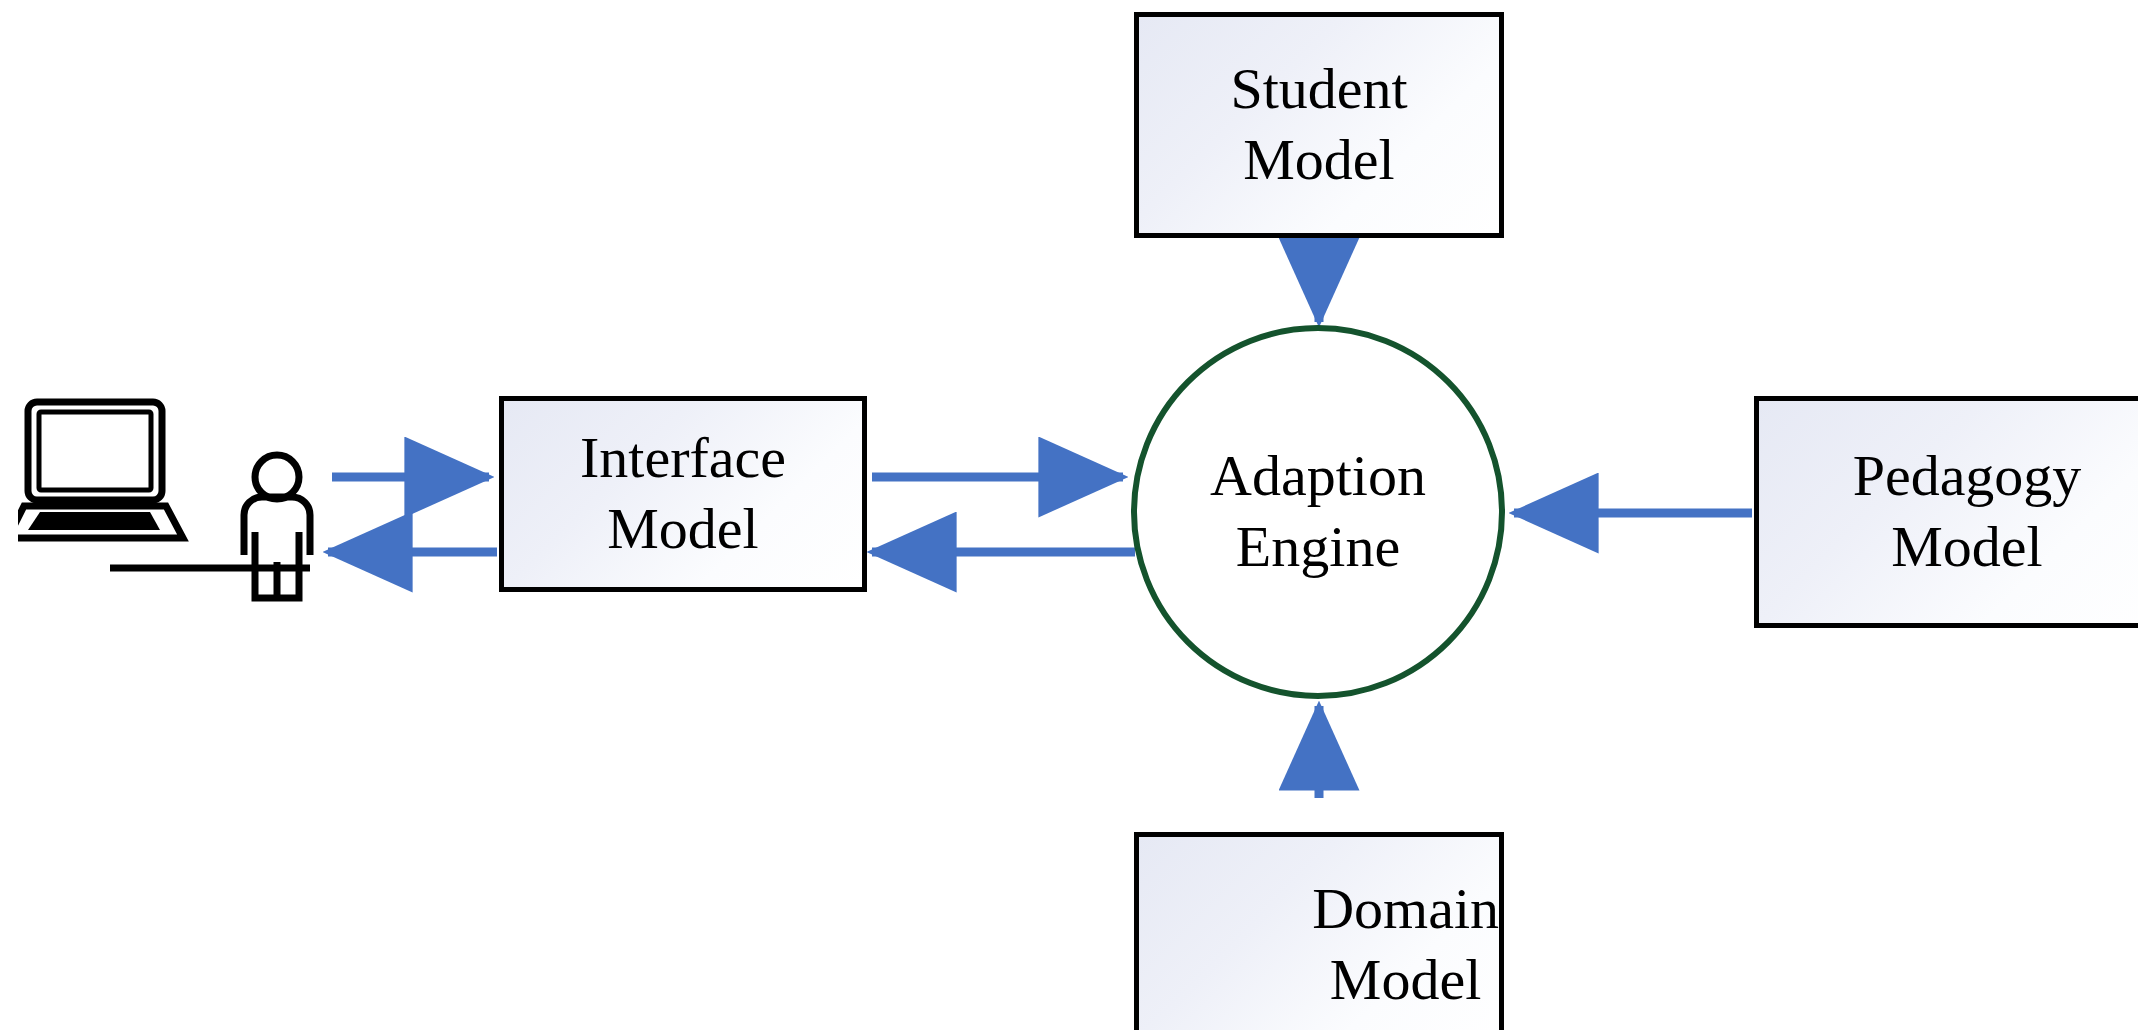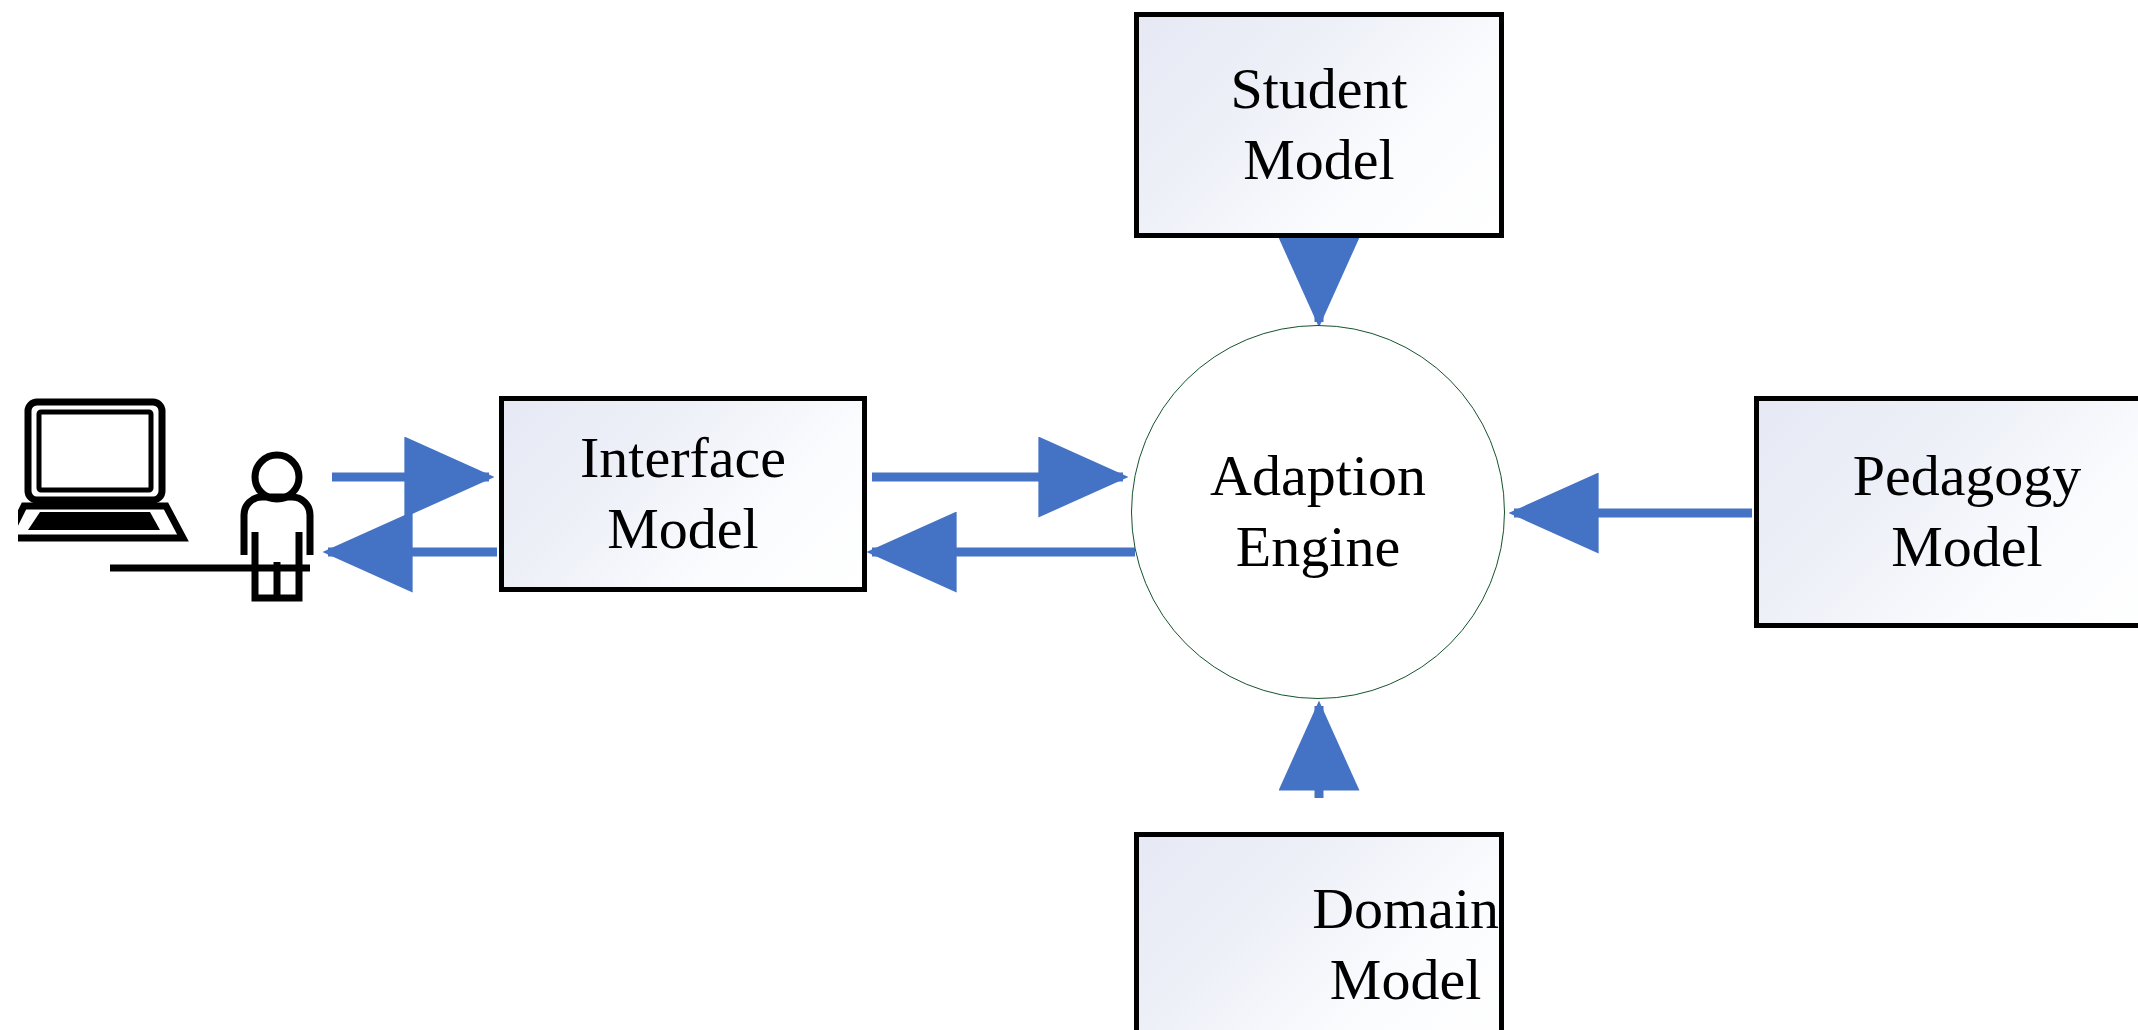--- a/index.html
+++ b/index.html
@@ -28,21 +28,21 @@
     justify-content: center;
     text-align: center;
     color: #000000;
     line-height: 1.22;
     font-size: 58px;
     white-space: pre-line;
   }
   .node-circle {
     position: absolute;
     box-sizing: border-box;
-    border: 1px solid #14532d;
+    border: 6px solid #14532d;
     border-radius: 50%;
     background: #ffffff;
     display: flex;
     align-items: center;
     justify-content: center;
     text-align: center;
     color: #000000;
     line-height: 1.22;
     font-size: 58px;
     white-space: pre-line;

